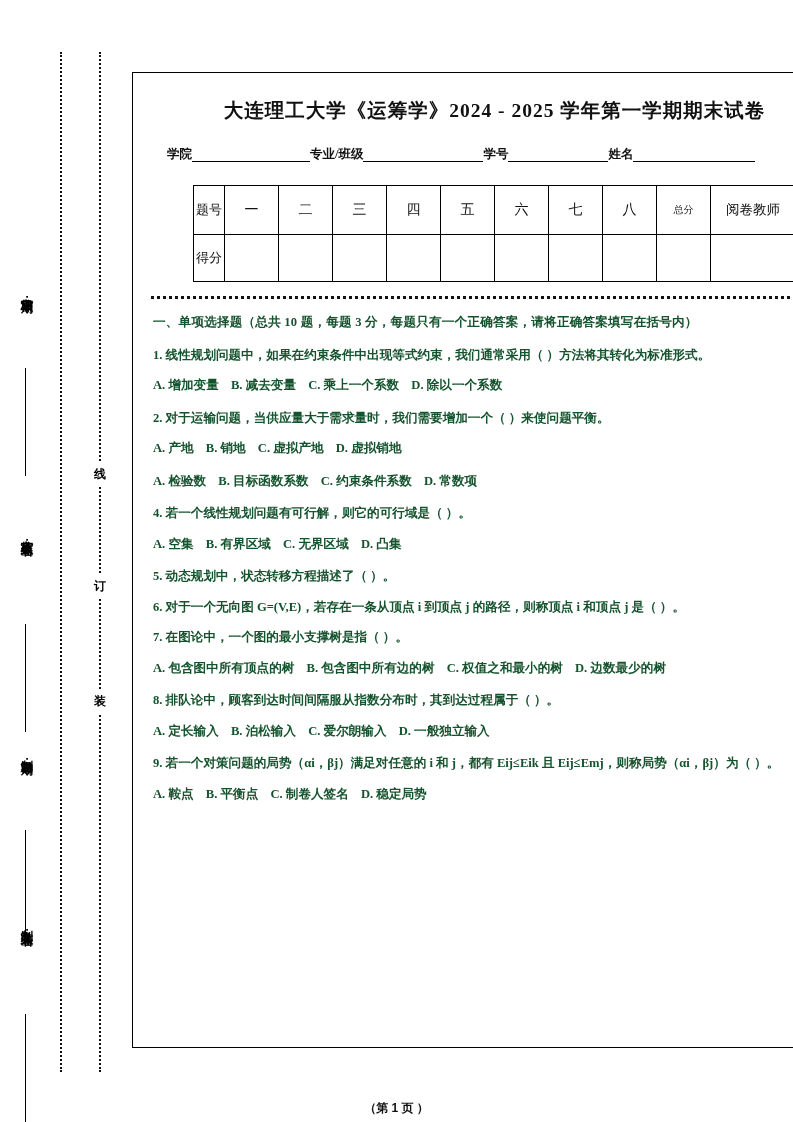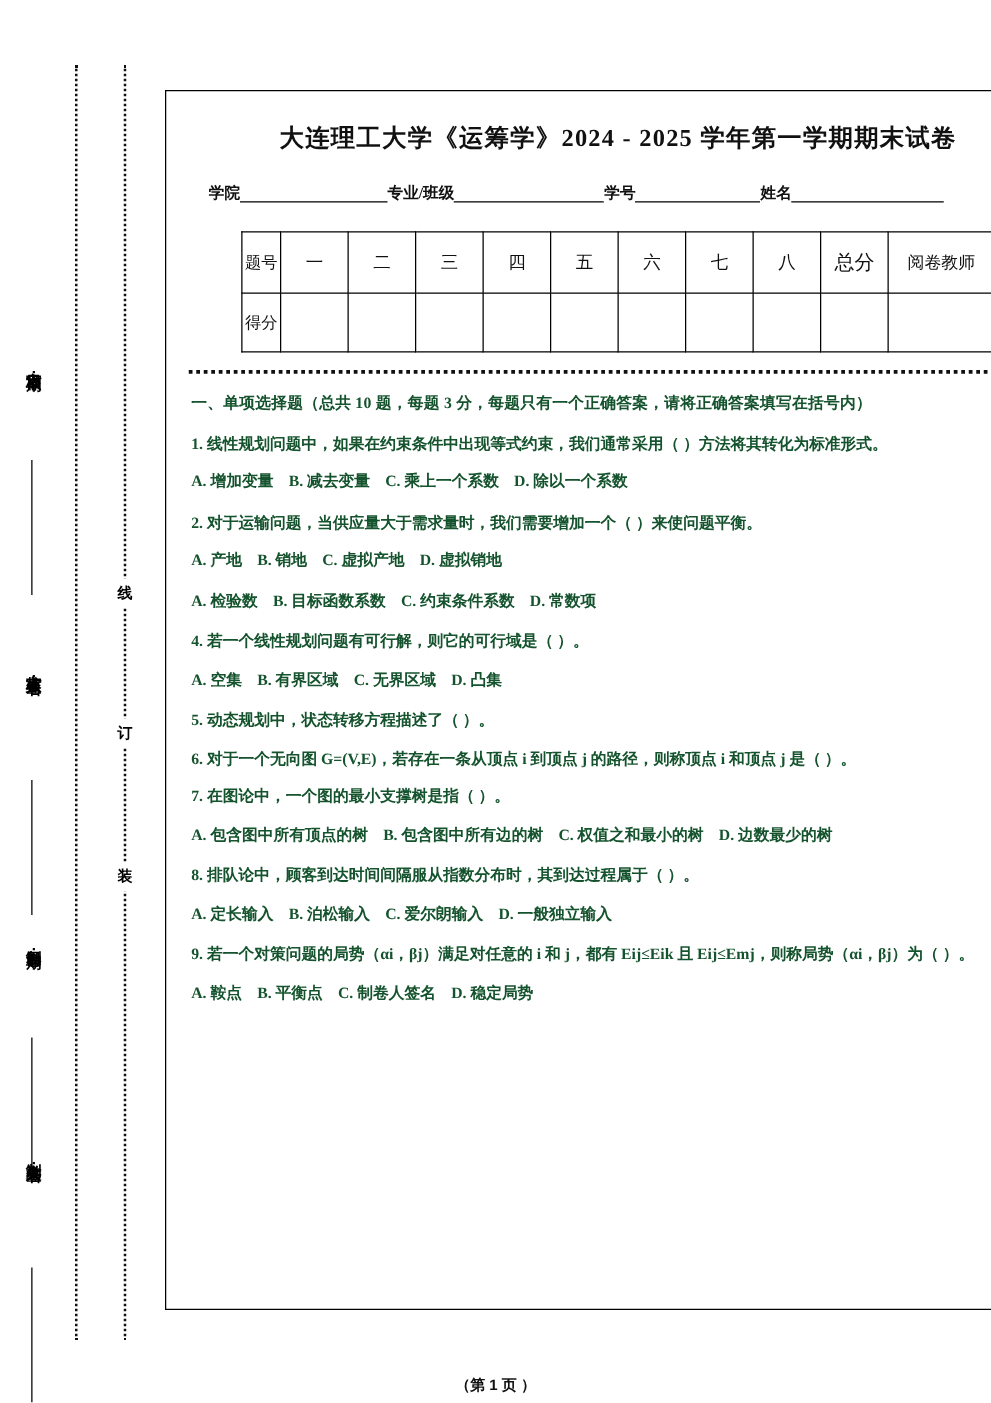--- a/index.html
+++ b/index.html
@@ -122,21 +122,21 @@
     font-family: "Liberation Serif", serif;
     height: 44px;
   }
   .score-table td.head-stub {
     width: 30px;
     font-size: 13px;
     line-height: 1.05;
     padding: 2px 0;
   }
   .score-table td.num-col { width: 51px; }
-  .score-table td.total-col { width: 51px; font-size: 16px; }
+  .score-table td.total-col { width: 51px; font-size: 10px; }
   .score-table td.teacher-col {
     width: 82px;
     font-family: Liberation Sans, sans-serif;
     font-size: 13.5px;
     line-height: 1.25;
   }
   .score-table tr.row-score td { height: 42px; }
 
   .thick-dotted {
     margin: 14px 2px 0 2px;

